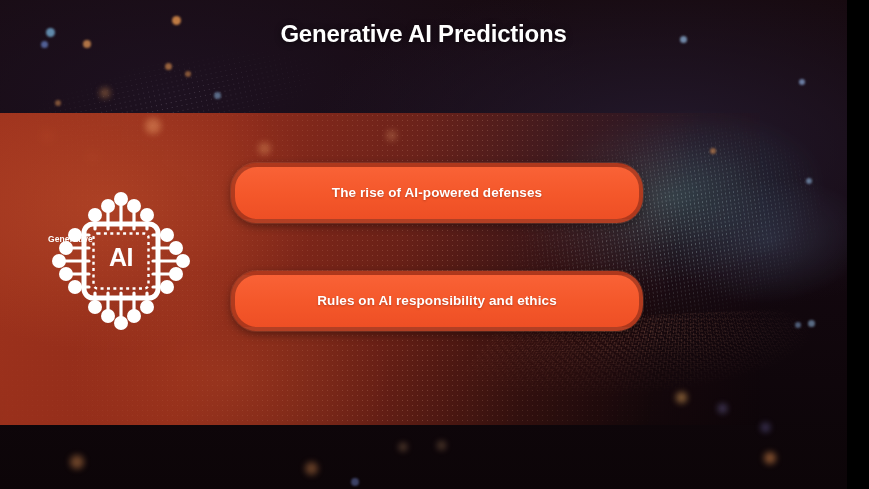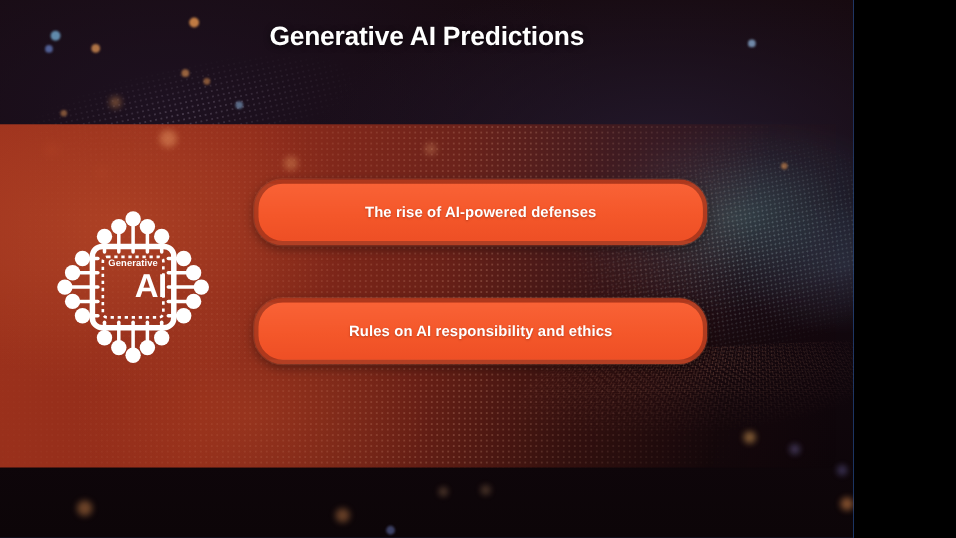--- a/index.html
+++ b/index.html
@@ -6,24 +6,24 @@
     margin: 0;
     padding: 0;
     background: #000;
   }
   body {
     font-family: "Liberation Sans", sans-serif;
   }
 
   .slide {
     position: relative;
-    width: 776px;
+    width: 847px;
     height: 489px;
     overflow: hidden;
-    background: #3b82f6;
+    background: #4d7c0f;
   }
 
   
   .bg-base {
     position: absolute;
     inset: 0;
     background:
       radial-gradient(ellipse 60% 50% at 78% 30%, rgba(36,26,46,0.95) 0%, rgba(16,8,12,0) 70%),
       radial-gradient(ellipse 70% 60% at 20% 20%, rgba(30,18,34,0.9) 0%, rgba(12,6,10,0) 72%),
       linear-gradient(180deg, #170a10 0%, #140810 42%, #0c0508 100%);
@@ -279,24 +279,24 @@
         <circle cx="128" cy="60" r="7"></circle>
         <circle cx="135" cy="73" r="7"></circle>
         <circle cx="128" cy="86" r="7"></circle>
         <circle cx="119" cy="99" r="7"></circle>
       </g>
 
       <rect x="36" y="36" width="74" height="74" rx="9" ry="9" fill="none" stroke="#ffffff" stroke-width="5"></rect>
 
       <rect x="45.5" y="45.5" width="55" height="55" rx="4" ry="4" fill="none" stroke="#ffffff" stroke-width="2.4" stroke-dasharray="3 3.4"></rect>
     </svg>
-    <div style="position:absolute; left:0; top:46px; width:146px; text-align:center;
+    <div style="position:absolute; left:0; top:46px; width:146px; text-align:left;
                 color:#ffffff; font-size:8.5px; font-weight:bold; letter-spacing:0.1px;">Generative</div>
-    <div style="position:absolute; left:16px; top:56px; width:146px; text-align:center;
-                color:#ffffff; font-size:30px; font-weight:bold; line-height:1.1; letter-spacing:-0.5px;">AI</div>
+    <div style="position:absolute; left:0; top:56px; width:146px; text-align:center;
+                color:#ffffff; font-size:25px; font-weight:bold; line-height:1.1; letter-spacing:-0.5px;">AI</div>
   </div>
 
   <div class="pill" style="top:163px;align-items:center;">
     <span class="pill-label">The rise of AI-powered defenses</span>
   </div>
   <div class="pill" style="top:238px;margin-top:33px;">
     <span class="pill-label">Rules on AI responsibility and ethics</span>
   </div>
 
 </div>

